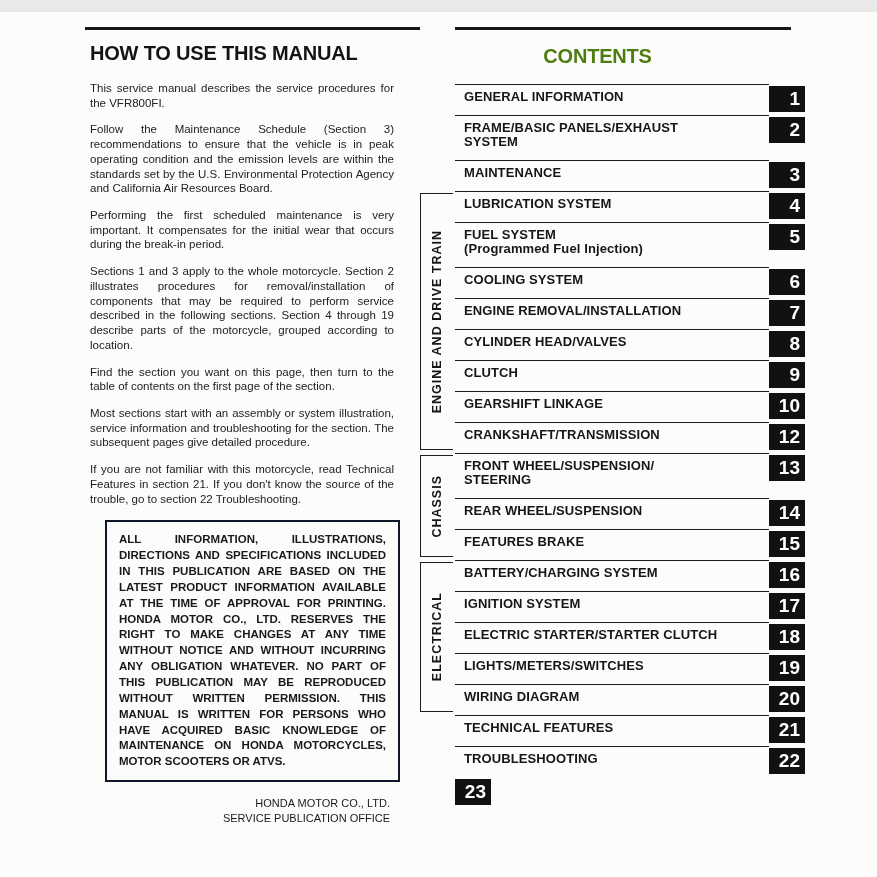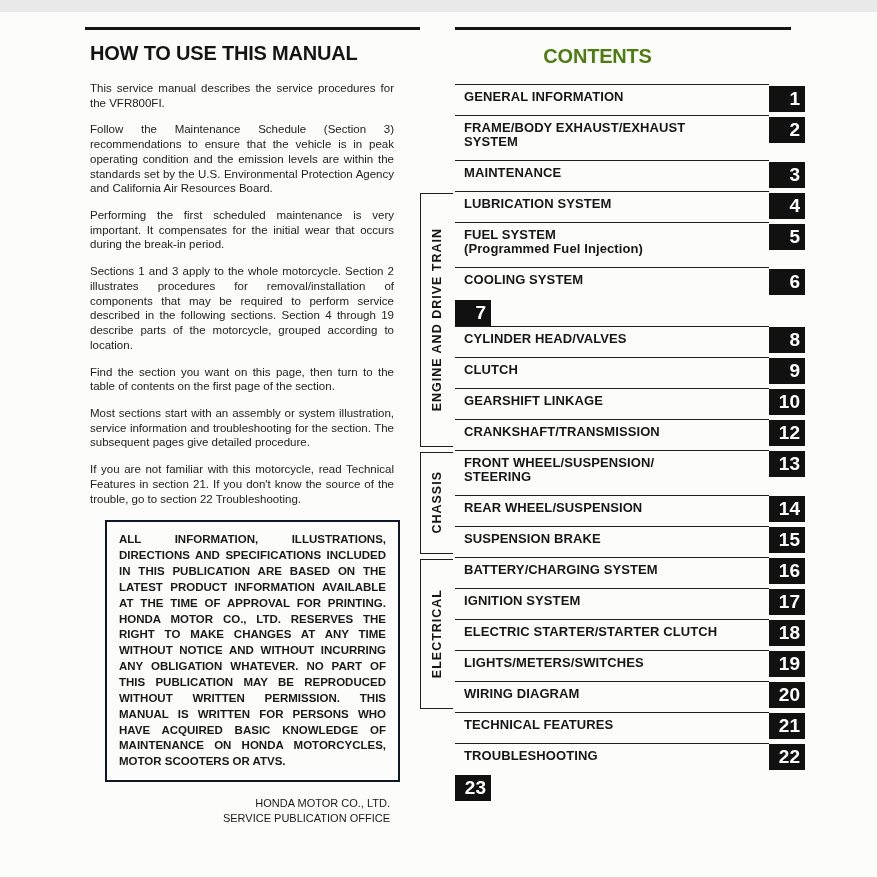--- a/index.html
+++ b/index.html
@@ -159,21 +159,21 @@
     <div class="toc-row indent">
       <div class="toc-label">
         <div>GENERAL INFORMATION</div>
         <div></div>
       </div>
       <div class="toc-num">1</div>
     </div>
 
     <div class="toc-row indent">
       <div class="toc-label">
-        <div>FRAME/BODY EXHAUST/EXHAUST</div>
+        <div>FRAME/BASIC PANELS/EXHAUST</div>
         <div>SYSTEM</div>
       </div>
       <div class="toc-num">2</div>
     </div>
 
     <div class="toc-row indent">
       <div class="toc-label">
         <div>MAINTENANCE</div>
         <div></div>
       </div>
@@ -203,20 +203,24 @@
 
       <div class="toc-row">
         <div class="toc-label">
           <div>COOLING SYSTEM</div>
           <div></div>
         </div>
         <div class="toc-num">6</div>
       </div>
 
       <div class="toc-row">
+        <div class="toc-label">
+          <div>ENGINE REMOVAL/INSTALLATION</div>
+          <div></div>
+        </div>
         <div class="toc-num">7</div>
       </div>
 
       <div class="toc-row">
         <div class="toc-label">
           <div>CYLINDER HEAD/VALVES</div>
           <div></div>
         </div>
         <div class="toc-num">8</div>
       </div>
@@ -263,21 +267,21 @@
       <div class="toc-row">
         <div class="toc-label">
           <div>REAR WHEEL/SUSPENSION</div>
           <div></div>
         </div>
         <div class="toc-num">14</div>
       </div>
 
       <div class="toc-row">
         <div class="toc-label">
-          <div>SUSPENSION BRAKE</div>
+          <div>FEATURES BRAKE</div>
           <div></div>
         </div>
         <div class="toc-num">15</div>
       </div>
     </div>
 
     <div class="toc-group">
       <div class="bracket">
         <span class="group-label">ELECTRICAL</span>
       </div>

